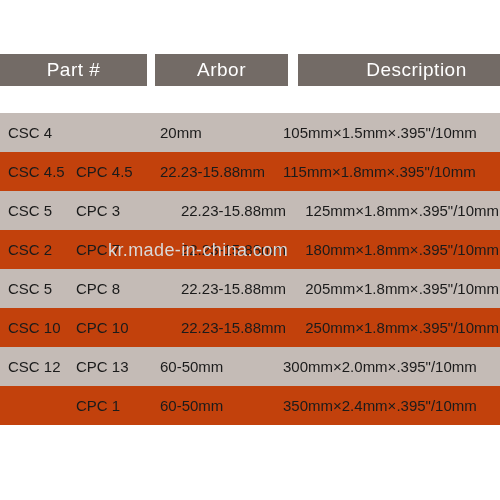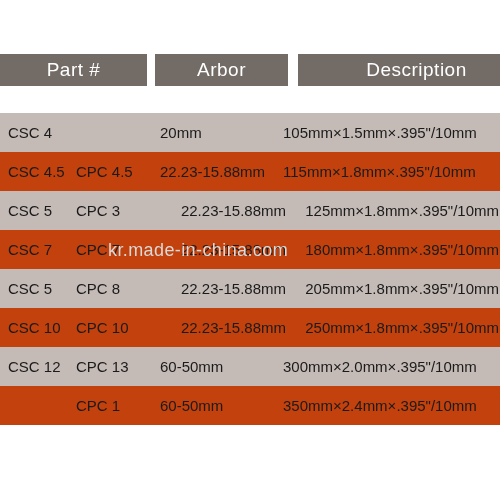--- a/index.html
+++ b/index.html
@@ -152,21 +152,21 @@
         <div class="cell arbor">22.23-15.88mm</div>
         <div class="cell desc">115mm×1.8mm×.395"/10mm</div>
       </div>
       <div class="data-row shaded">
         <div class="cell csc">CSC 5</div>
         <div class="cell cpc">CPC 3</div>
         <div class="cell arbor right">22.23-15.88mm</div>
         <div class="cell desc right">125mm×1.8mm×.395"/10mm</div>
       </div>
       <div class="data-row plain">
-        <div class="cell csc">CSC 7</div>
+        <div class="cell csc">CSC 2</div>
         <div class="cell cpc">CPC 7</div>
         <div class="cell arbor right">22.23-15.88mm</div>
         <div class="cell desc right">180mm×1.8mm×.395"/10mm</div>
       </div>
       <div class="data-row shaded">
         <div class="cell csc">CSC 5</div>
         <div class="cell cpc">CPC 8</div>
         <div class="cell arbor right">22.23-15.88mm</div>
         <div class="cell desc right">205mm×1.8mm×.395"/10mm</div>
       </div>

